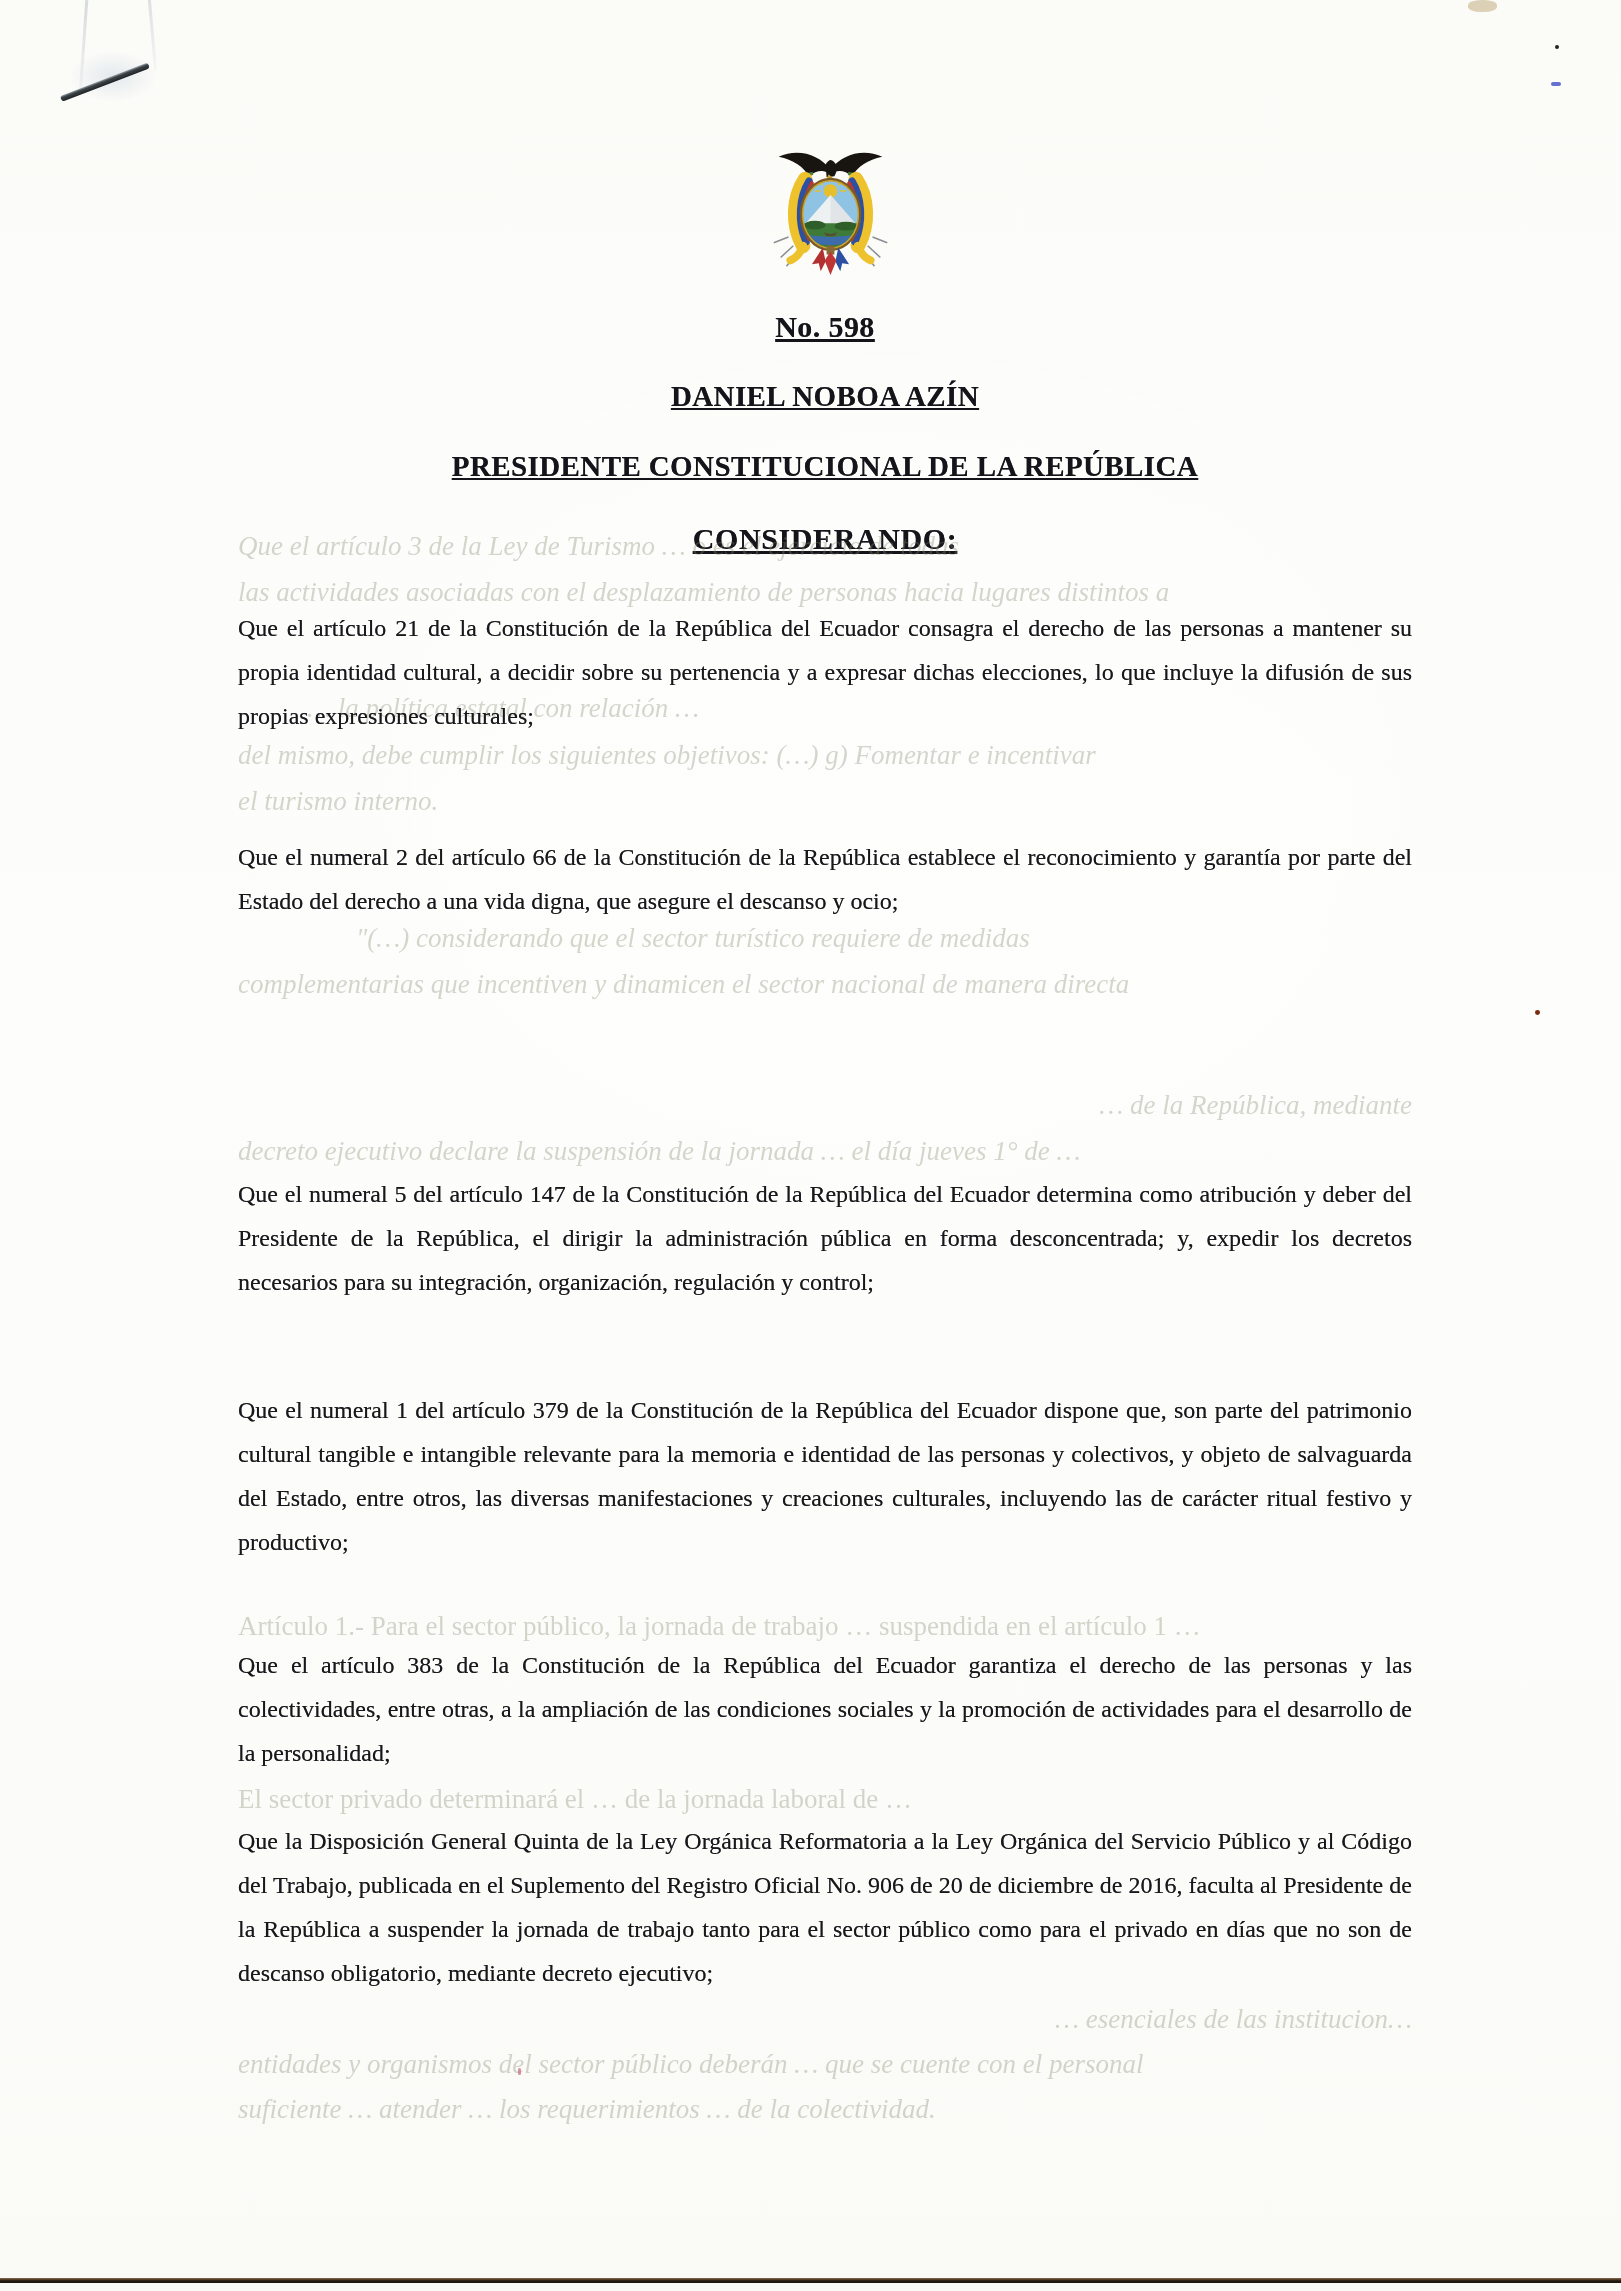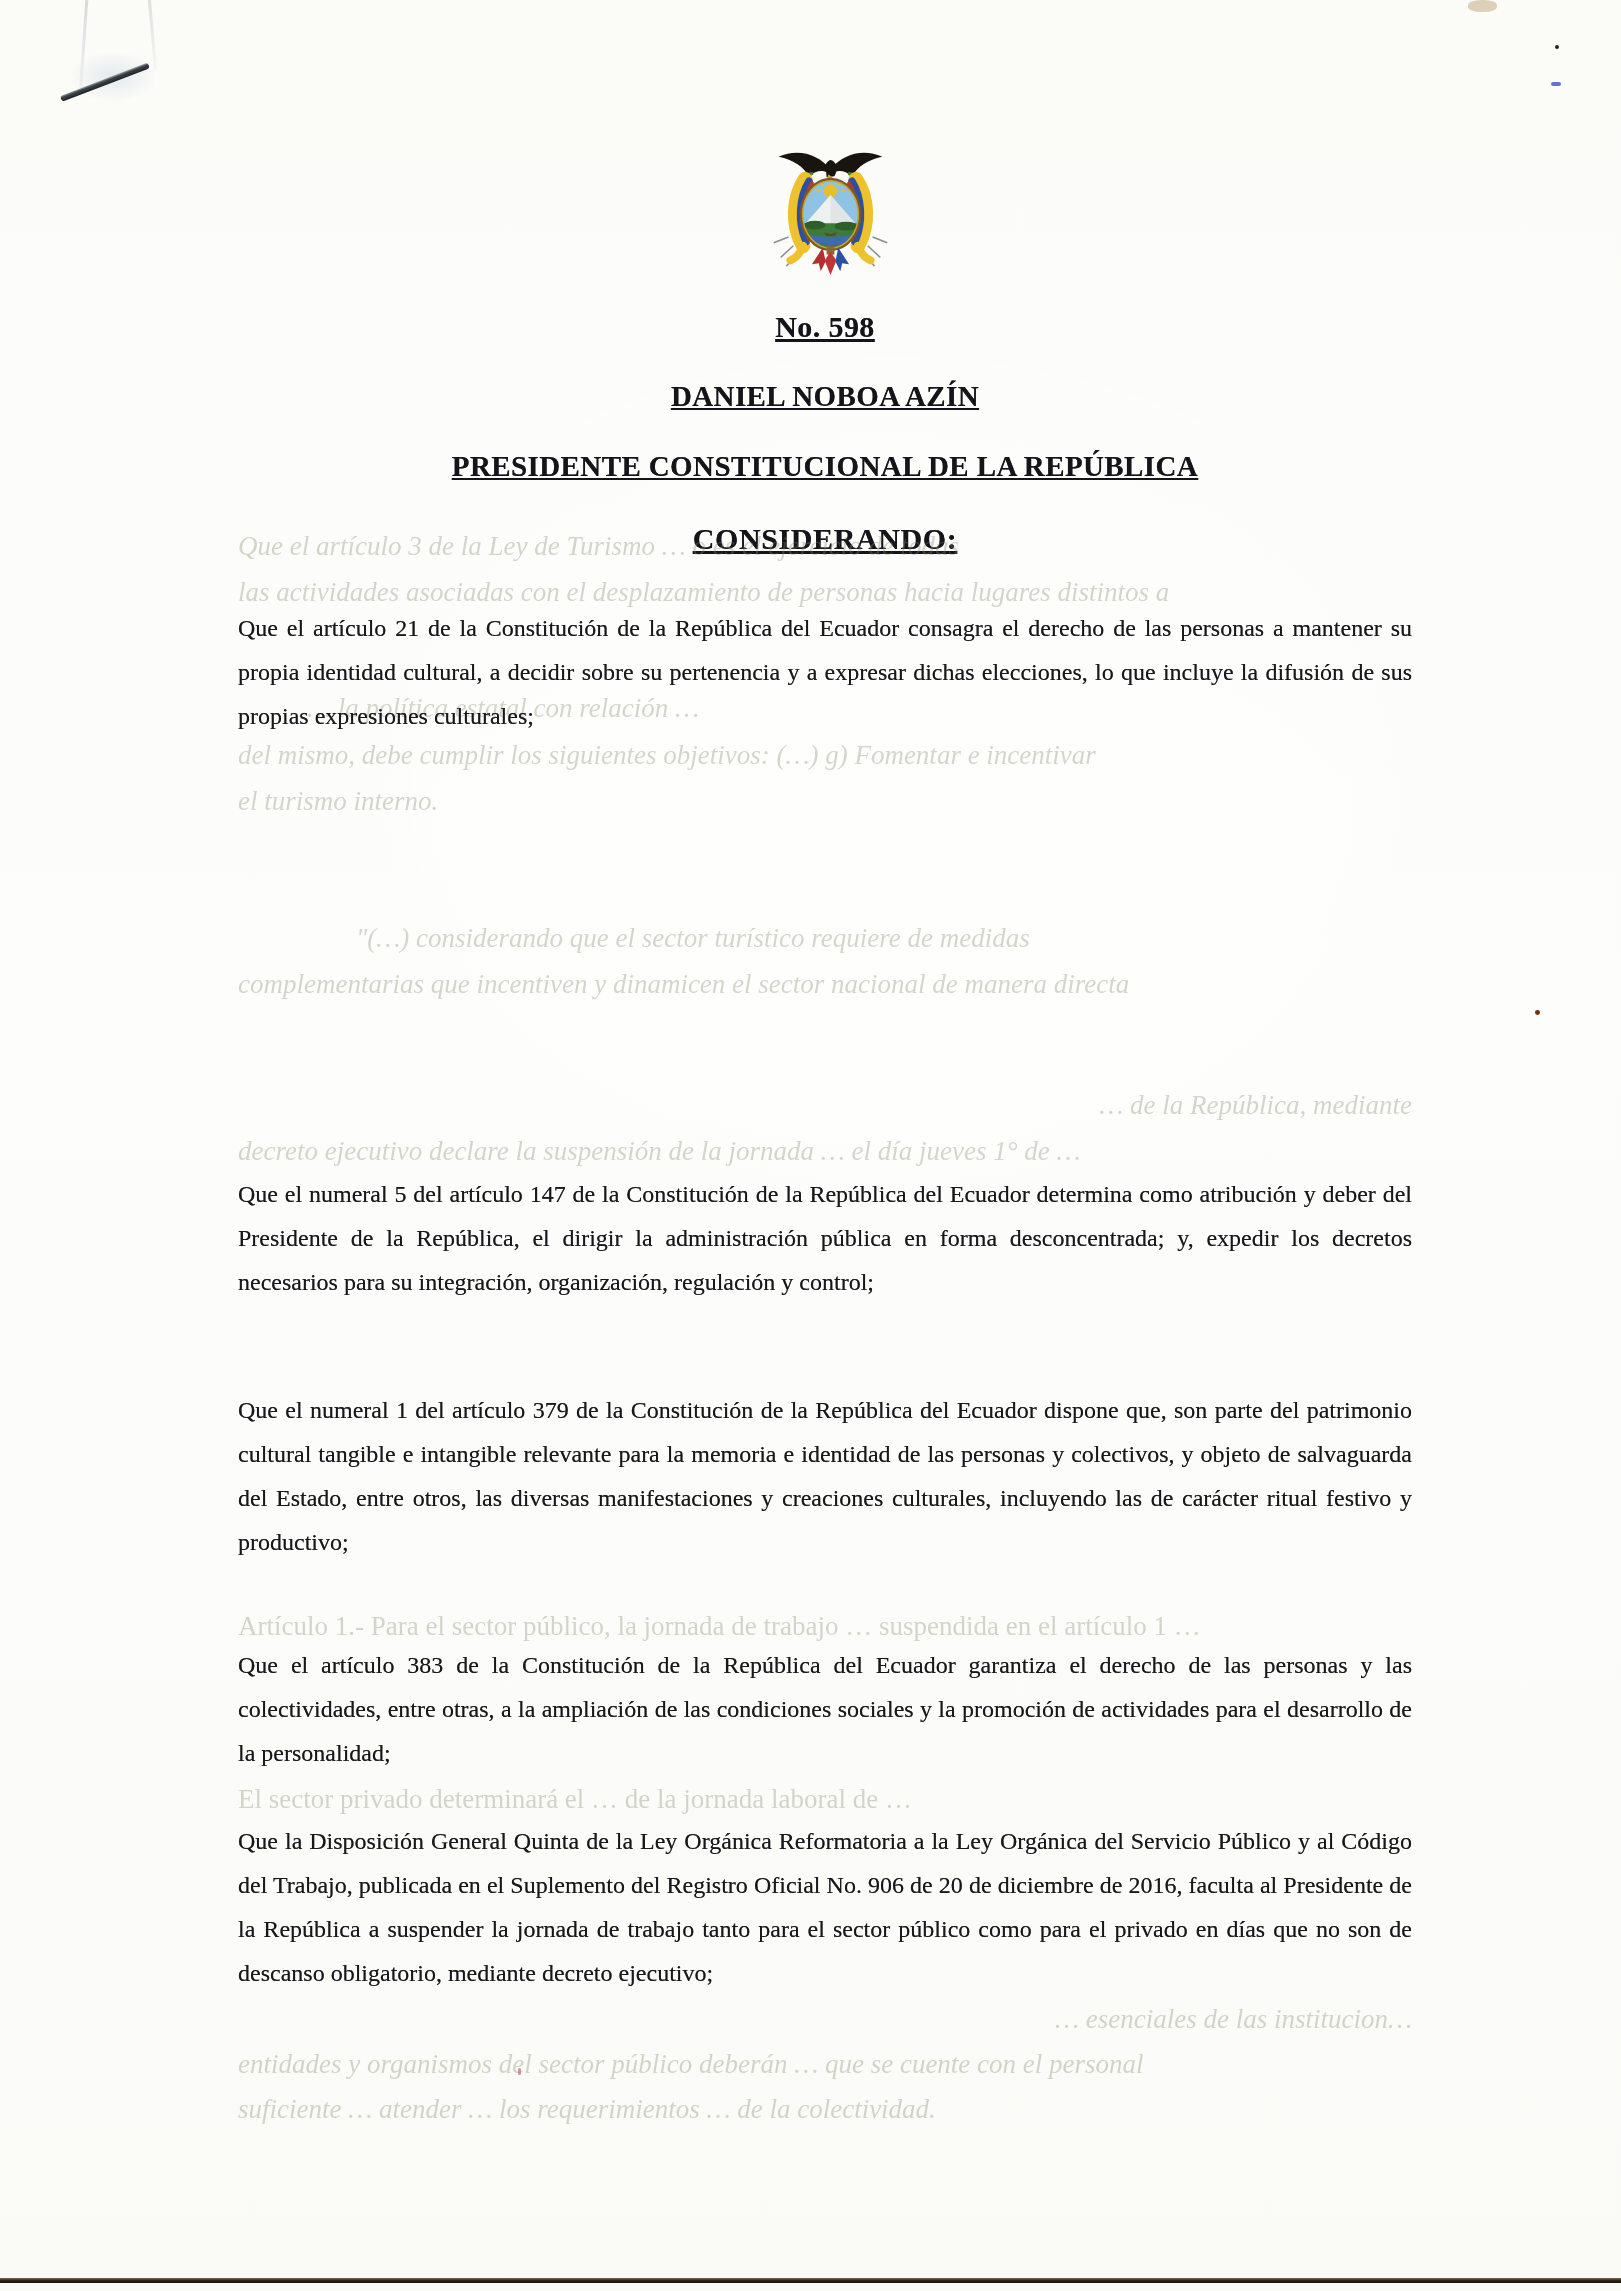--- a/index.html
+++ b/index.html
@@ -182,19 +182,20 @@
     <rect x="64" y="104" width="8" height="9" fill="#8a6a34"></rect>
     <path d="M68 110 l-6 9 6 15 6 -15 Z" fill="#bf3434"></path>
   </svg>
 
   <div class="hline decree-number">No. 598</div>
   <div class="hline president-name">DANIEL NOBOA AZÍN</div>
   <div class="hline president-title">PRESIDENTE CONSTITUCIONAL DE LA REPÚBLICA</div>
   <div class="hline section-heading">CONSIDERANDO:</div>
 
   <p class="para p0">Que el artículo 21 de la Constitución de la República del Ecuador consagra el derecho de las personas a mantener su propia identidad cultural, a decidir sobre su pertenencia y a expresar dichas elecciones, lo que incluye la difusión de sus propias expresiones culturales;</p>
+  <p class="para p1">Que el numeral 2 del artículo 66 de la Constitución de la República establece el reconocimiento y garantía por parte del Estado del derecho a una vida digna, que asegure el descanso y ocio;</p>
   <p class="para p3">Que el numeral 5 del artículo 147 de la Constitución de la República del Ecuador determina como atribución y deber del Presidente de la República, el dirigir la administración pública en forma desconcentrada; y, expedir los decretos necesarios para su integración, organización, regulación y control;</p>
   <p class="para p4">Que el numeral 1 del artículo 379 de la Constitución de la República del Ecuador dispone que, son parte del patrimonio cultural tangible e intangible relevante para la memoria e identidad de las personas y colectivos, y objeto de salvaguarda del Estado, entre otros, las diversas manifestaciones y creaciones culturales, incluyendo las de carácter ritual festivo y productivo;</p>
   <p class="para p5">Que el artículo 383 de la Constitución de la República del Ecuador garantiza el derecho de las personas y las colectividades, entre otras, a la ampliación de las condiciones sociales y la promoción de actividades para el desarrollo de la personalidad;</p>
   <p class="para p6">Que la Disposición General Quinta de la Ley Orgánica Reformatoria a la Ley Orgánica del Servicio Público y al Código del Trabajo, publicada en el Suplemento del Registro Oficial No. 906 de 20 de diciembre de 2016, faculta al Presidente de la República a suspender la jornada de trabajo tanto para el sector público como para el privado en días que no son de descanso obligatorio, mediante decreto ejecutivo;</p>
 
 </div>
 
 
 </body></html>

